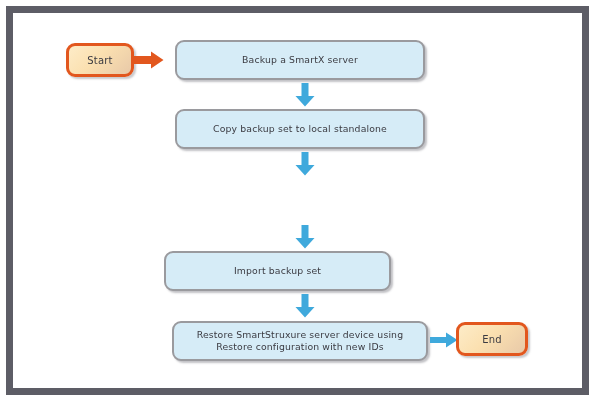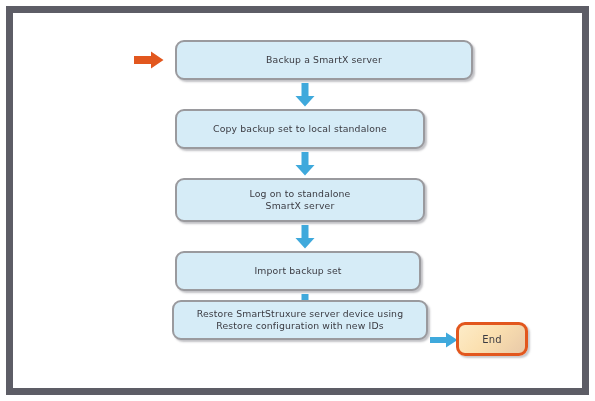--- a/index.html
+++ b/index.html
@@ -88,69 +88,68 @@
 
   svg { display: block; overflow: visible; }
 </style>
 </head>
 <body>
 
 <div id="canvas">
 
   <div class="frame"></div>
 
+  <div class="term" style="left:66px; top:43px; width:68px; height:34px;">
+    <span>Start</span>
+  </div>
 
   <div class="arrow-right orange" style="left:134px; top:51px; width:30px; height:18px;">
     <svg width="30" height="18" viewBox="0 0 30 18" xmlns="http://www.w3.org/2000/svg">
       <path d="M0 5 L17 5 L17 0.5 L29.5 9 L17 17.5 L17 13 L0 13 Z" fill="#e2571e"></path>
     </svg>
   </div>
 
-  <div class="proc" style="left:175px; top:40px; width:298px; height:40px;">
+  <div class="proc" style="left:175px; top:40px; width:250px; height:40px;">
     <span class="txt">Backup a SmartX server</span>
   </div>
 
   <div class="arrow-down" style="left:294px; top:83px;">
     <svg width="22" height="24" viewBox="0 0 22 24" xmlns="http://www.w3.org/2000/svg">
       <path d="M7.5 0 L14.5 0 L14.5 13 L20.5 13 L11 23.5 L1.5 13 L7.5 13 Z" fill="#3fa9dc"></path>
     </svg>
   </div>
 
   <div class="proc" style="left:175px; top:109px; width:250px; height:40px;">
     <span class="txt">Copy backup set to local standalone</span>
   </div>
 
   <div class="arrow-down" style="left:294px; top:152px;">
     <svg width="22" height="24" viewBox="0 0 22 24" xmlns="http://www.w3.org/2000/svg">
       <path d="M7.5 0 L14.5 0 L14.5 13 L20.5 13 L11 23.5 L1.5 13 L7.5 13 Z" fill="#3fa9dc"></path>
     </svg>
   </div>
 
-  <div class="proc" style="left:175px; top:178px; width:250px; height:44px;">
-    <span class="txt">Log on to standalone
-SmartX server</span>
-  </div>
 
   <div class="arrow-down" style="left:294px; top:225px;">
     <svg width="22" height="24" viewBox="0 0 22 24" xmlns="http://www.w3.org/2000/svg">
       <path d="M7.5 0 L14.5 0 L14.5 13 L20.5 13 L11 23.5 L1.5 13 L7.5 13 Z" fill="#3fa9dc"></path>
     </svg>
   </div>
 
-  <div class="proc" style="left:175px; top:251px; width:246px; height:40px;">
+  <div class="proc" style="left:164px; top:251px; width:227px; height:40px;">
     <span class="txt">Import backup set</span>
   </div>
 
   <div class="arrow-down" style="left:294px; top:294px;">
     <svg width="22" height="24" viewBox="0 0 22 24" xmlns="http://www.w3.org/2000/svg">
       <path d="M7.5 0 L14.5 0 L14.5 13 L20.5 13 L11 23.5 L1.5 13 L7.5 13 Z" fill="#3fa9dc"></path>
     </svg>
   </div>
 
-  <div class="proc" style="left:172px; top:300px; width:256px; height:40px;">
+  <div class="proc" style="left:172px; top:321px; width:256px; height:40px;">
     <span class="txt">Restore SmartStruxure server device using
 Restore configuration with new IDs</span>
   </div>
 
   <div class="arrow-right blue" style="left:430px; top:331px; width:28px; height:18px;">
     <svg width="28" height="18" viewBox="0 0 28 18" xmlns="http://www.w3.org/2000/svg">
       <path d="M0 6 L16 6 L16 1.5 L27.5 9 L16 16.5 L16 12 L0 12 Z" fill="#3fa9dc"></path>
     </svg>
   </div>
 

